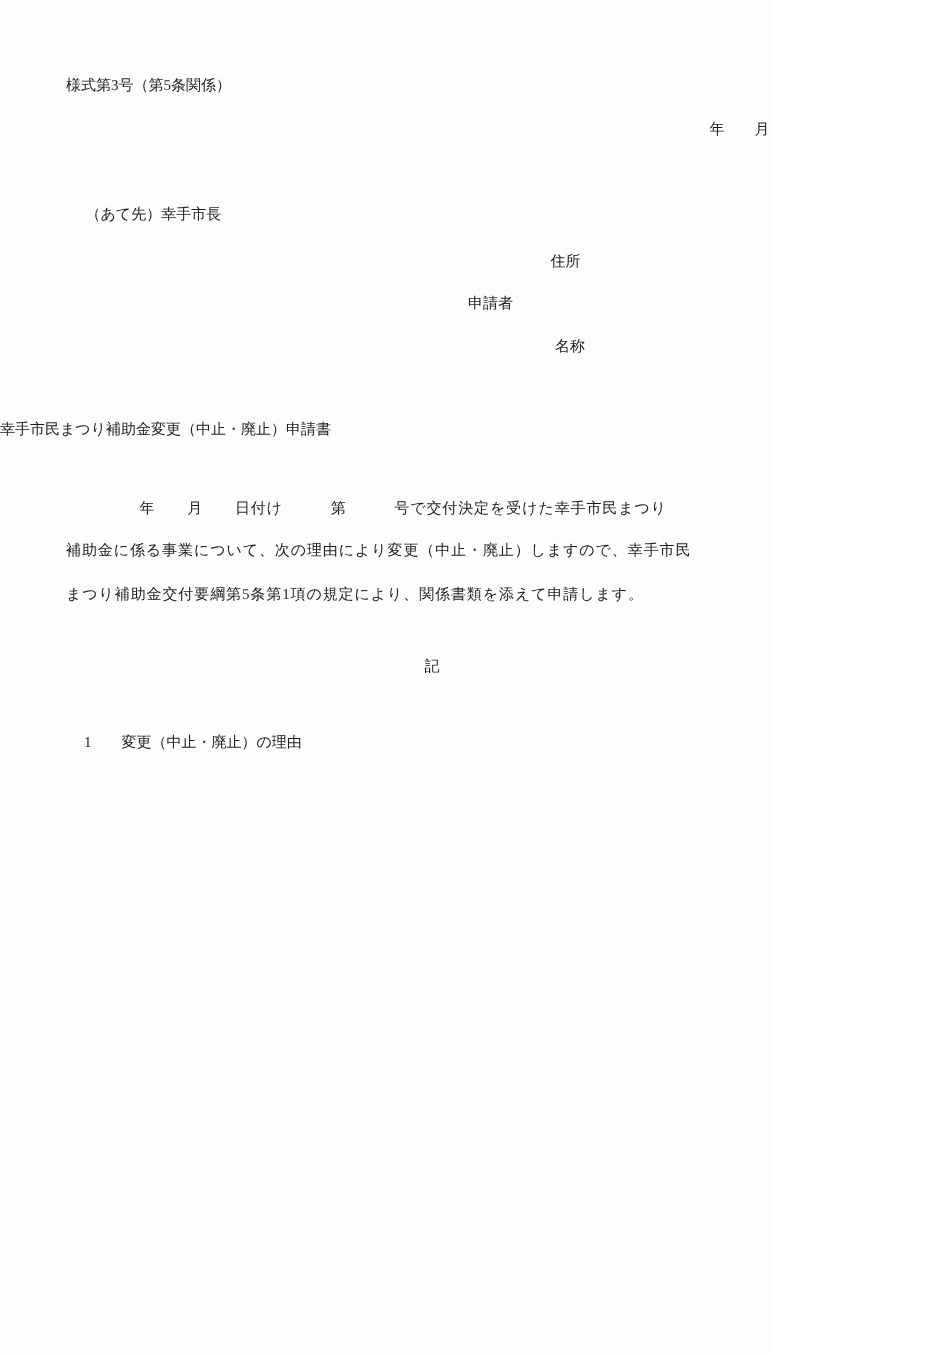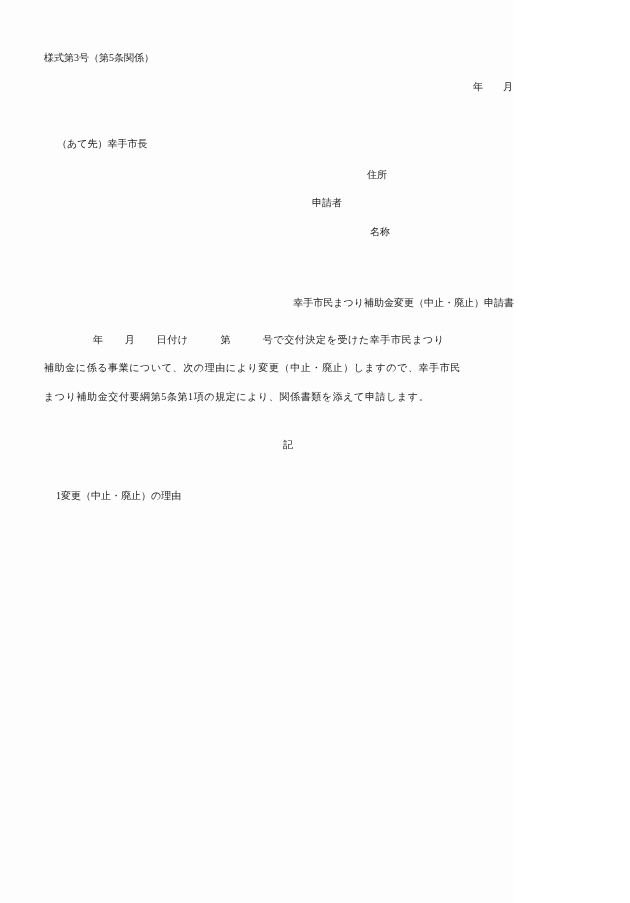--- a/index.html
+++ b/index.html
@@ -16,26 +16,25 @@
     font-size: 10px;
     line-height: 1;
     color: #1c1c1c;
     overflow: hidden;
   }
   .abs { position: absolute; white-space: pre; }
   .centered {
     position: absolute;
     left: 0;
     right: 0;
-    text-align: right;
+    text-align: left;
     white-space: pre;
-    margin-top: 16px;
   }
   .body-line { letter-spacing: 0.6px; }
-  .item .item-label { }
+  .item .item-label { margin-left: 20px; }
   .ki { letter-spacing: 0; }
 </style>
 </head>
 <body>
 
 <div class="page">
 
   <div class="abs" style="left:44px; top:53px;">様式第3号（第5条関係）</div>
 
   <div class="abs" style="left:473px; top:82px;">年　　月　　日</div>

